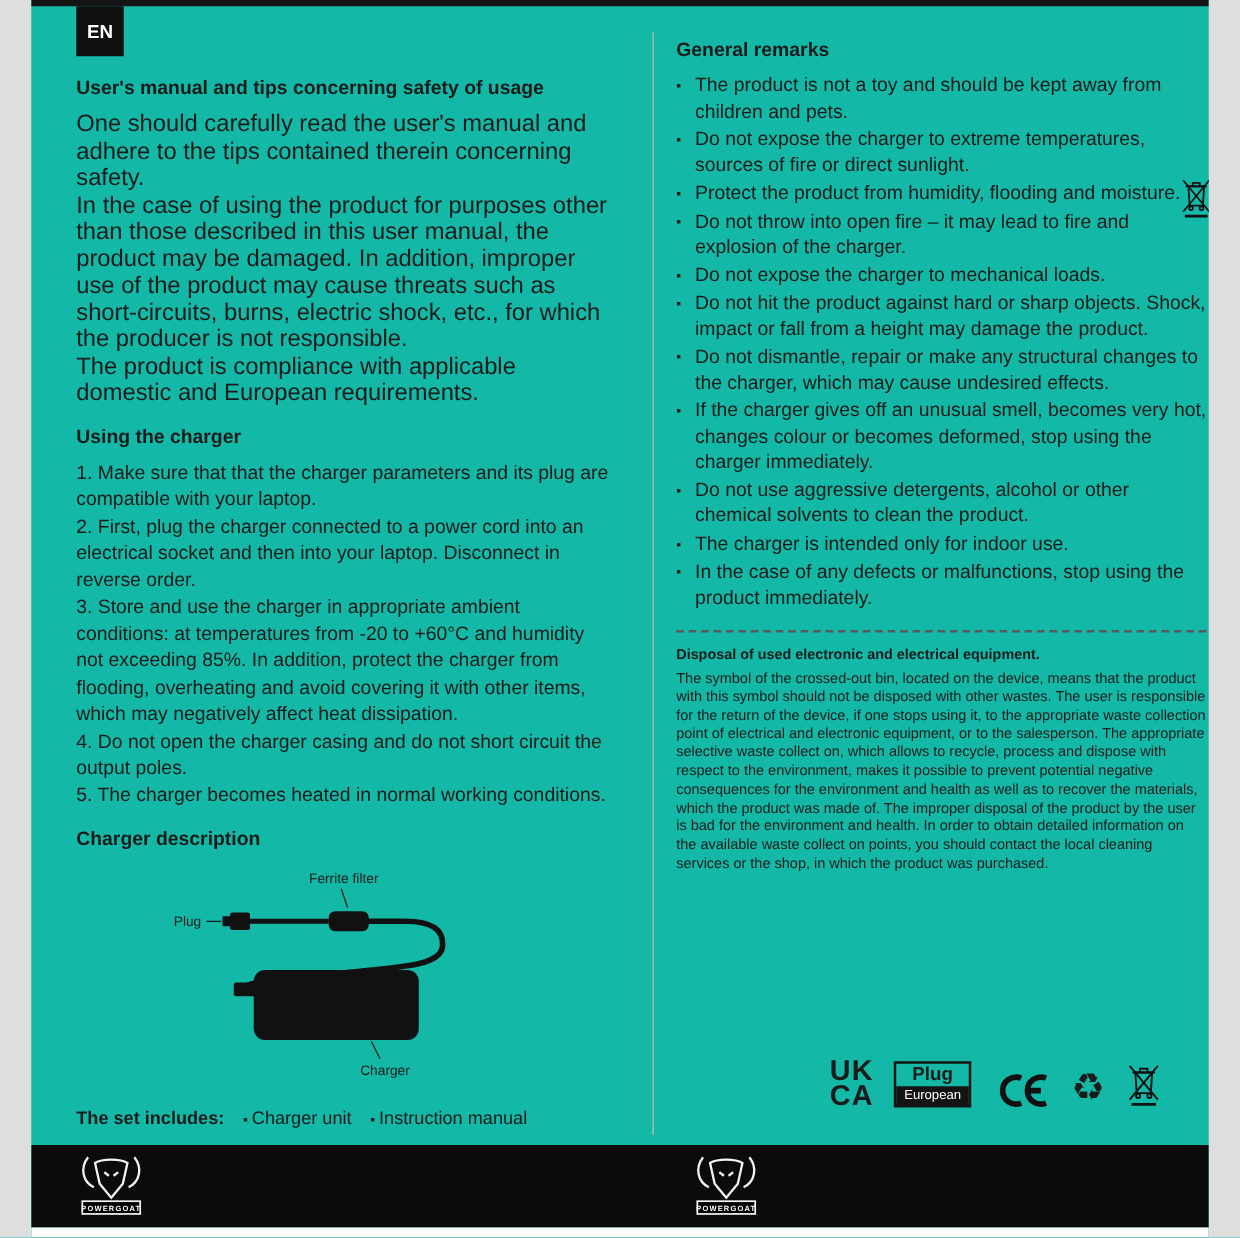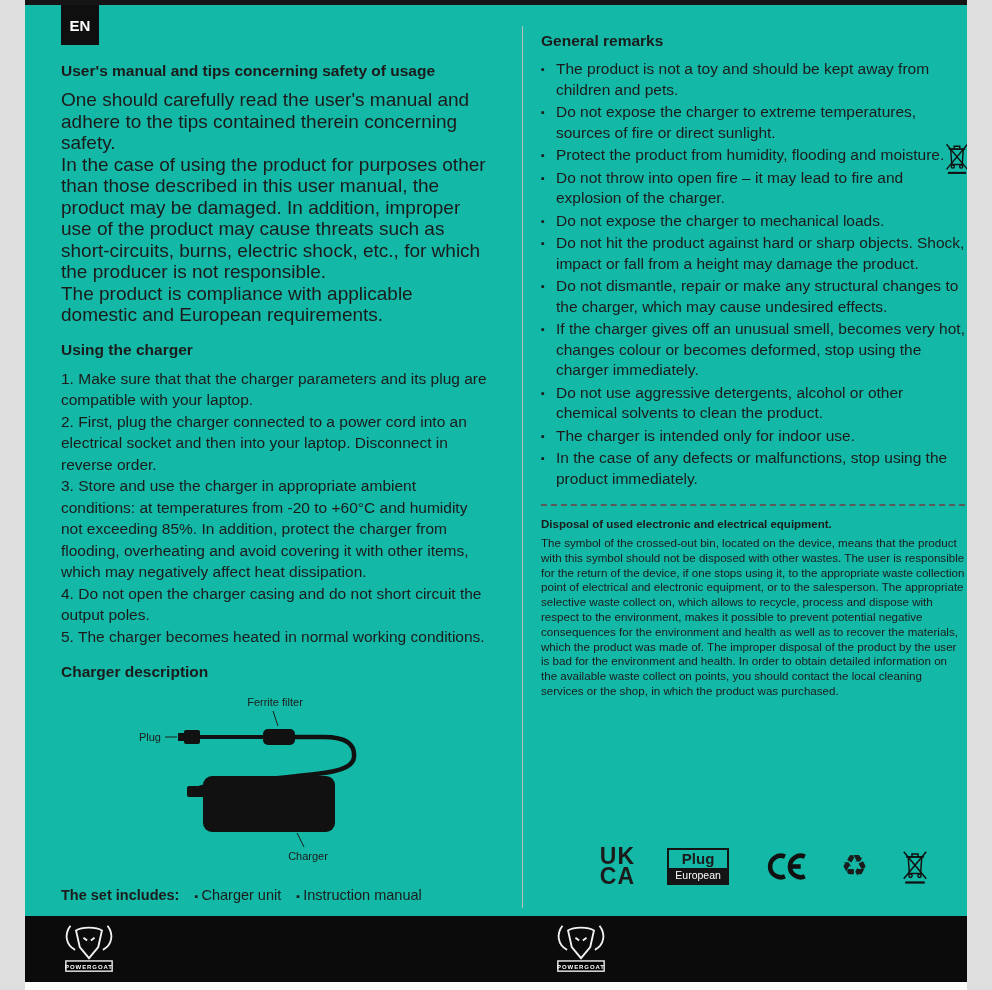--- a/index.html
+++ b/index.html
@@ -38,21 +38,21 @@
   .remarks { list-style: none; margin: 0; padding: 0; font-size: 15.5px; line-height: 20.5px; }
   .remarks li { position: relative; padding-left: 15px; margin-bottom: 2px; }
   .remarks li::before { content: "▪"; position: absolute; left: 0; top: 0; font-size: 11px; line-height: 20.5px; }
 
   .dashed { border: none; border-top: 2px dashed #5a5a5a; margin: 15px 0 12px 0; }
   .disposal-h { font-size: 11.5px; font-weight: bold; margin: 0 0 6px 0; }
   .fine-print { font-size: 11.6px; line-height: 14.8px; margin: 0; }
 
   .weee-top { position: absolute; top: 140px; left: 918px; }
 
-  .marks { position: absolute; top: 846px; right: 37px; display: flex; align-items: center; gap: 32px; }
+  .marks { position: absolute; top: 846px; right: 37px; display: flex; align-items: flex-end; gap: 16px; }
   .ukca { font-weight: bold; font-size: 23px; line-height: 20px; letter-spacing: 1px; text-align: center; }
   .rohs { border: 2px solid #141414; text-align: center; min-width: 62px; }
   .rohs-top { font-weight: bold; font-size: 15px; padding: 0 4px; line-height: 18px; }
   .rohs-bottom { background: #141414; color: #fff; font-size: 10.5px; padding: 1px 4px 2px; line-height: 12px; }
   .recycle-glyph { font-family: "DejaVu Sans", sans-serif; font-size: 30px; line-height: 1; }
 
   .footer { position: absolute; left: 0; top: 916px; width: 100%; height: 66px; background: #0b0b0b; }
   .footer .logo1 { position: absolute; left: 36px; top: 7px; }
   .footer .logo2 { position: absolute; left: 528px; top: 7px; }
   .bottom-strip { position: absolute; top: 982px; left: 0; width: 100%; height: 8px; background: #fcfcfa; }

